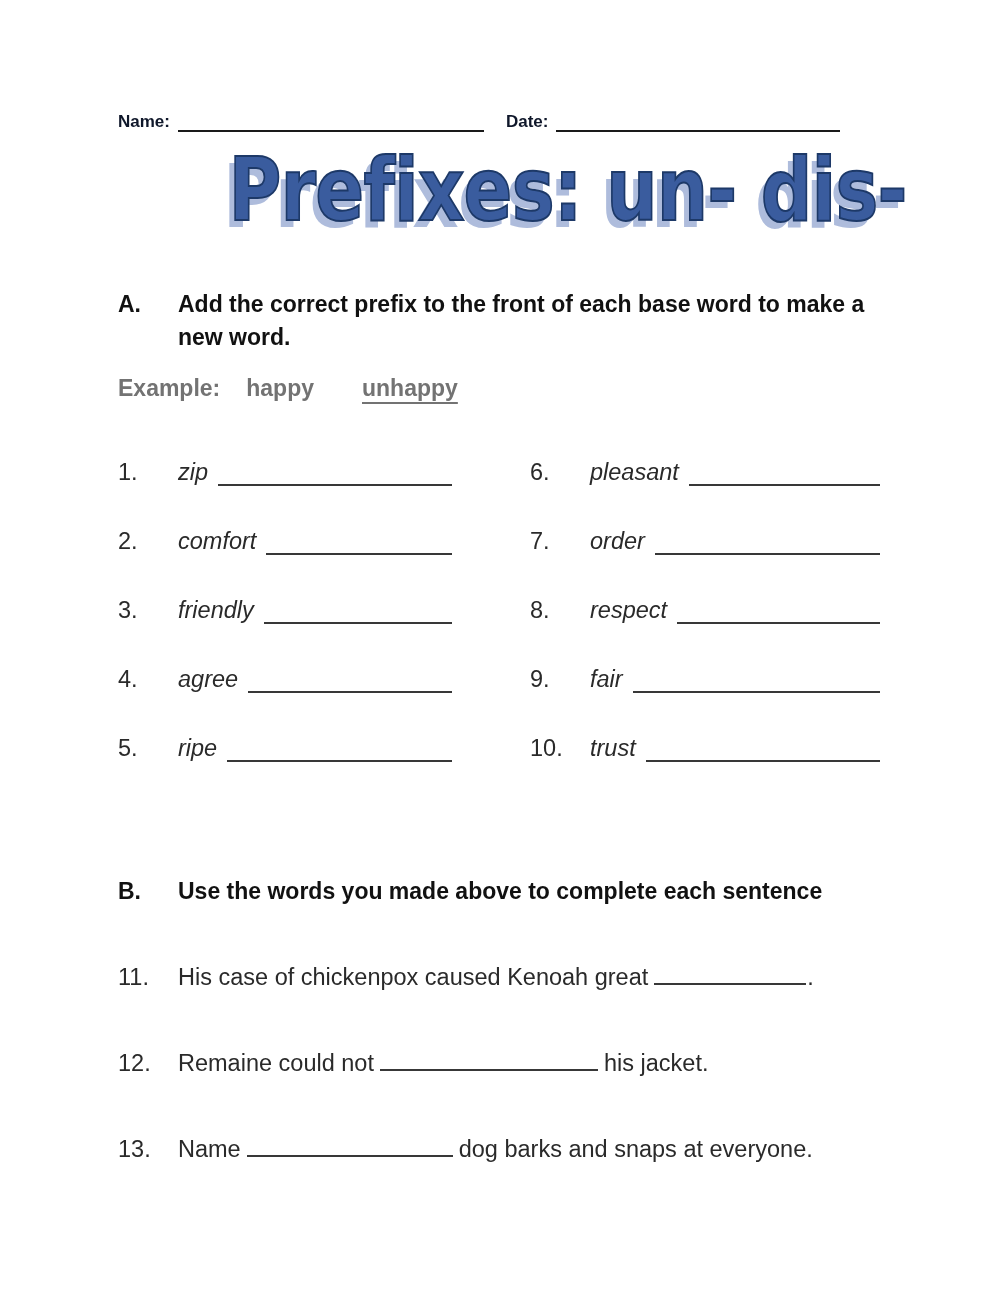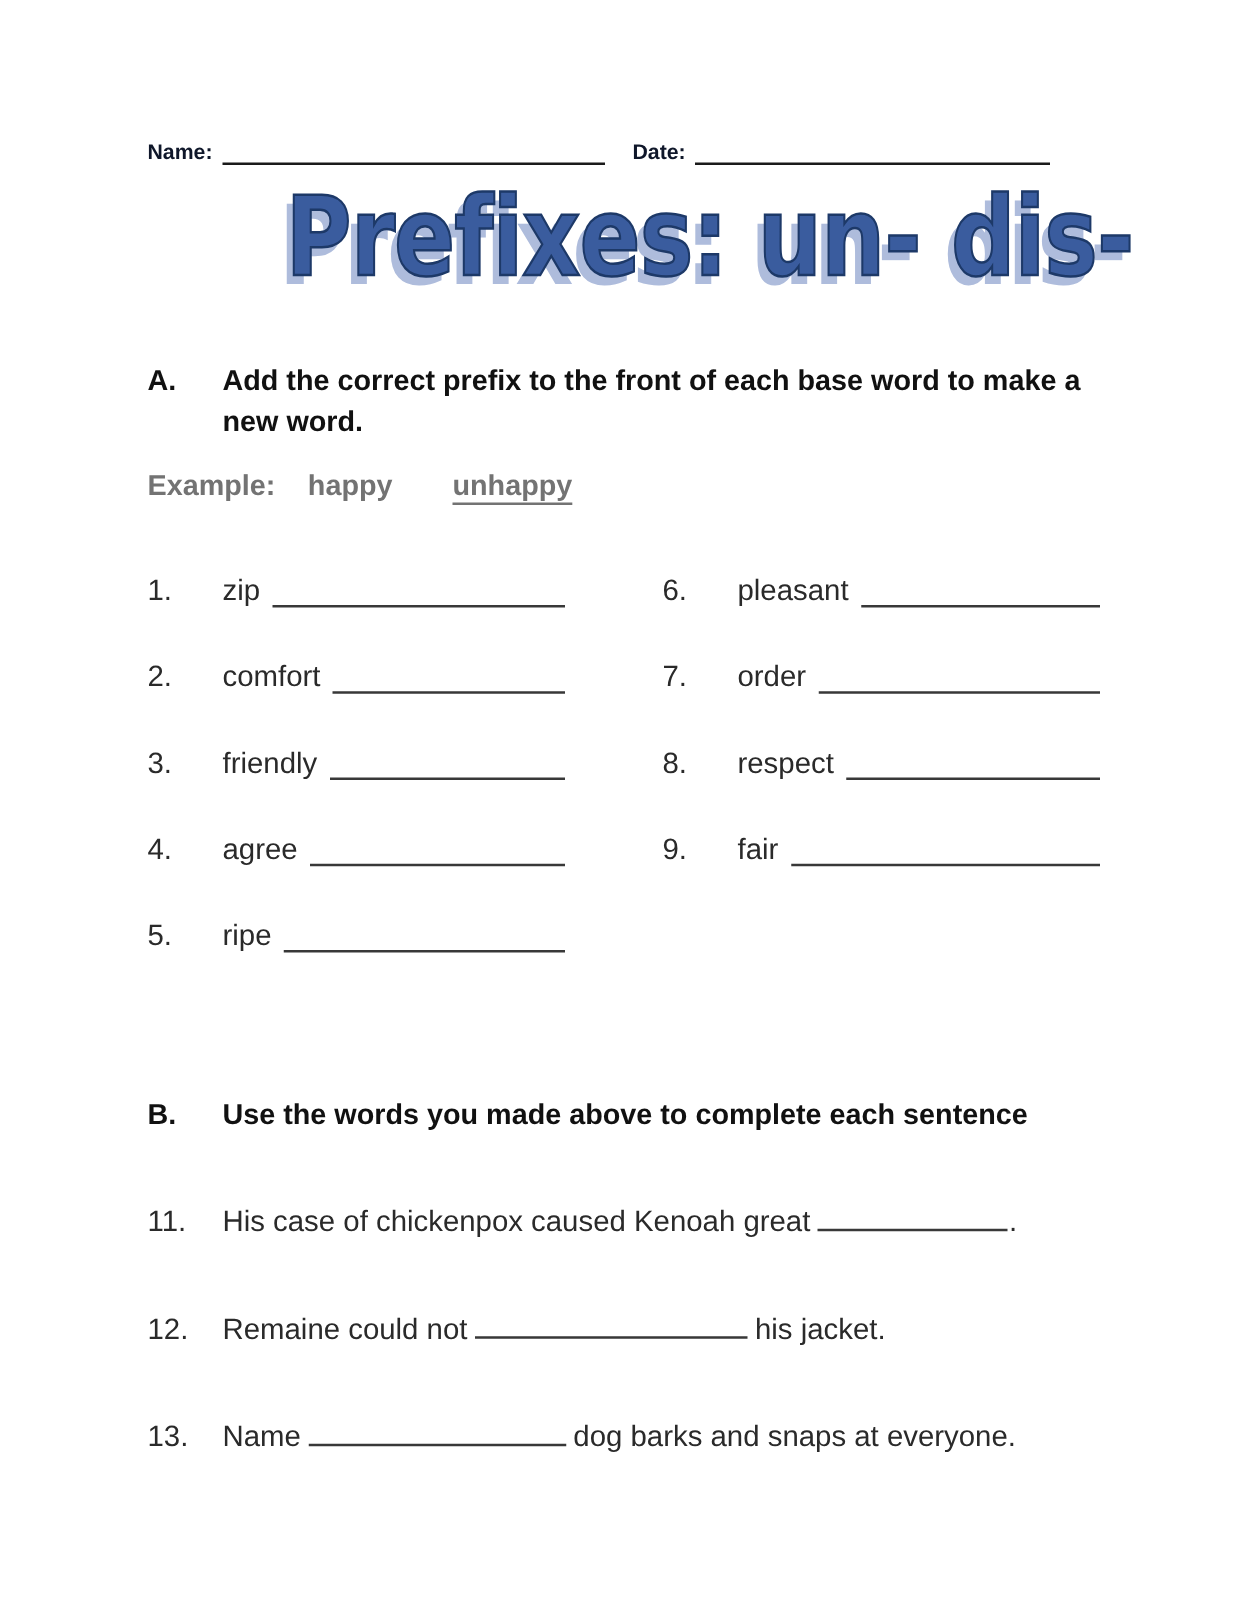--- a/index.html
+++ b/index.html
@@ -94,21 +94,21 @@
   .items-col.right { width: 350px; }
   .item-row {
     display: flex;
     align-items: flex-end;
     font-size: 23.5px;
     color: #2a2a2a;
     height: 32px;
     margin-bottom: 37px;
   }
   .item-num { width: 60px; flex: 0 0 60px; }
-  .item-word { white-space: nowrap; }
+  .item-word { white-space: nowrap; font-style: italic; }
   .item-blank {
     flex: 1 1 auto;
     border-bottom: 2px solid #383838;
     margin-left: 10px;
     height: 26px;
   }
 
   
   .section-b { margin-top: 76px; }
 
@@ -204,20 +204,25 @@
       <div class="item-row">
         <span class="item-num">8.</span>
         <span class="item-word">respect</span>
         <span class="item-blank"></span>
       </div>
       <div class="item-row">
         <span class="item-num">9.</span>
         <span class="item-word">fair</span>
         <span class="item-blank"></span>
       </div>
+      <div class="item-row">
+        <span class="item-num">10.</span>
+        <span class="item-word">trust</span>
+        <span class="item-blank"></span>
+      </div>
     </div>
   </div>
 
   <div class="section-heading section-b">
     <span class="sec-letter">B.</span>
     <span class="sec-text">Use the words you made above to complete each sentence</span>
   </div>
 
   <div class="sentences">
     <div class="sentence-row">

